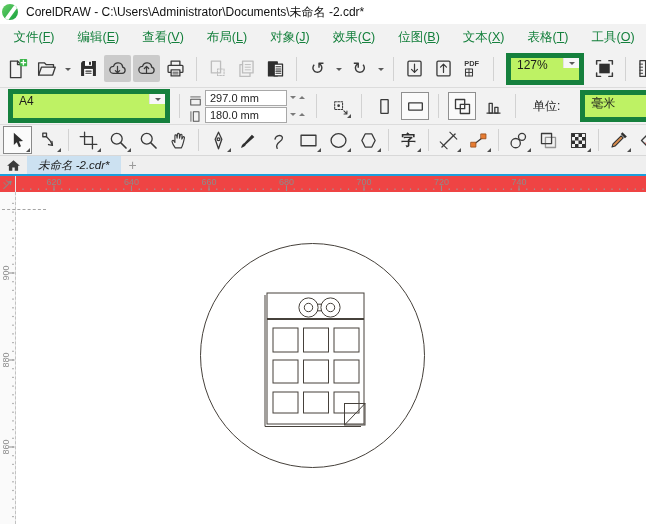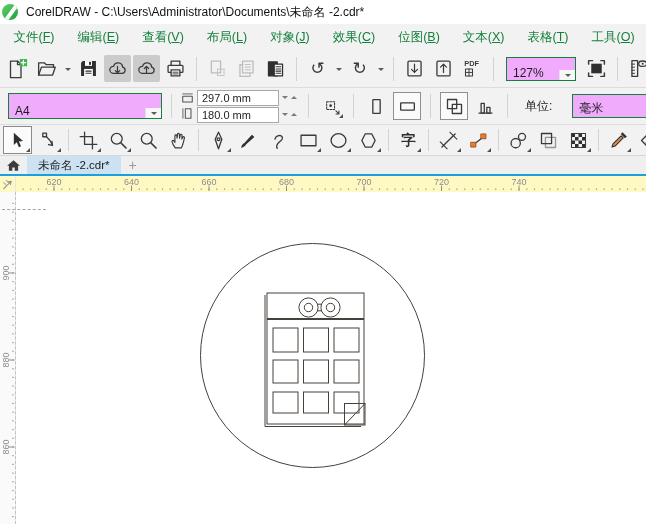--- a/index.html
+++ b/index.html
@@ -17,30 +17,30 @@
   .menubar{height:26px;background:#f2f2f2;display:flex;align-items:center;padding-left:2px;}
   .menu-item{padding:4px 11.5px;font-size:12.5px;color:#15803d;white-space:nowrap;}
   
   .toolbar{height:37px;background:#f2f2f2;border-bottom:1px solid #dcdcdc;display:flex;align-items:center;padding:0 4px;gap:2px;overflow:hidden;}
   .tbtn{width:27px;height:27px;border-radius:2px;display:flex;align-items:center;justify-content:center;color:#3a3a3a;flex:0 0 auto;position:relative;}
   .tbtn.toggled{background:#cbcbcb;}
   .tbtn.disabled{color:#bdbdbd;}
   .dropbtn{width:11px;height:27px;display:flex;align-items:center;justify-content:center;flex:0 0 auto;}
   .caret{width:0;height:0;border:3.5px solid transparent;border-top-color:#5a5a5a;margin-top:4px;}
   .vsep{width:1px;height:24px;background:#d2d2d2;margin:0 5px;flex:0 0 auto;}
-  .combo{height:22px;background:#f0abfc;border:1px solid #15803d;display:flex;align-items:flex-end;flex:0 0 auto;}
+  .combo{height:22px;background:#bef264;border:5px solid #15803d;display:flex;align-items:flex-start;flex:0 0 auto;}
   .combo .val{padding:0 6px;font-size:12px;flex:1;display:flex;align-items:center;white-space:nowrap;overflow:hidden;}
   .combo .drop{width:15px;display:flex;align-items:center;justify-content:center;border-left:1px solid #e2e2e2;background:#f7f7f7;}
   #zoom-combo{width:68px;margin:0 5px;}
   .uglyph{font-family:"DejaVu Sans",sans-serif;font-size:17px;line-height:1;color:currentColor;}
   .zglyph{font-family:"DejaVu Sans",sans-serif;font-size:14.5px;font-weight:600;line-height:1;color:#2f2f2f;}
   
   .propbar{height:36px;background:#f2f2f2;border-bottom:1px solid #dcdcdc;display:flex;align-items:center;padding:0 8px;gap:4px;overflow:hidden;}
   #page-preset{width:152px;height:24px;}
-  .sizegroup{display:flex;align-items:center;gap:3px;flex:0 0 auto;}
+  .sizegroup{display:flex;align-items:flex-end;gap:3px;flex:0 0 auto;}
   .sizeicons{display:flex;flex-direction:column;gap:2px;color:#555;align-items:center;}
   .spincol{display:flex;flex-direction:column;gap:1px;}
   .spinrow{display:flex;align-items:center;gap:1px;}
   .spinfield{width:72px;height:14px;background:#fff;border:1px solid #a8a8a8;font-size:11px;display:flex;align-items:center;padding:0 4px;white-space:nowrap;}
   .spinbtns{display:flex;align-items:center;gap:3px;padding:0 2px;height:16px;}
   .sc{width:0;height:0;border:3px solid transparent;}
   .sc.down{border-top-color:#7a7a7a;margin-top:3px;}
   .sc.up{border-bottom-color:#7a7a7a;margin-bottom:3px;}
   .pbtn{width:26px;height:26px;display:flex;align-items:center;justify-content:center;color:#3a3a3a;position:relative;flex:0 0 auto;}
   .pbtn.selected{border:1px solid #8f8f8f;background:#fafafa;}
@@ -49,24 +49,24 @@
   
   .toolboxrow{height:30px;background:#f2f2f2;border-bottom:1px solid #d8d8d8;display:flex;align-items:center;padding:0 3px;gap:3px;overflow:hidden;}
   .tool{width:27px;height:26px;display:flex;align-items:center;justify-content:center;color:#3a3a3a;position:relative;flex:0 0 auto;}
   .tool.selected{border:1px solid #8a8a8a;background:#fbfbfb;}
   .fly{position:absolute;right:1px;bottom:1px;width:0;height:0;border-left:4px solid transparent;border-bottom:4px solid #4f4f4f;}
   .toolboxrow .vsep{height:22px;margin:0 3px;}
   
   .tabbar{height:20px;background:#efefef;display:flex;align-items:flex-start;position:relative;}
   .tab-underline{position:absolute;left:0;right:0;bottom:0;height:2px;background:#1b9fdd;}
   .home-btn{width:27px;height:18px;display:flex;align-items:center;justify-content:center;}
-  .doc-tab{height:18px;background:#cce1f1;display:flex;align-items:center;padding:0 11px;font-size:11.5px;color:#1c1c1c;white-space:nowrap;}
+  .doc-tab{height:18px;background:#cce1f1;display:flex;align-items:center;padding:0 11px;font-size:11.5px;color:#1c1c1c;white-space:nowrap;font-style:italic;}
   .newtab-btn{width:24px;height:18px;display:flex;align-items:center;justify-content:center;color:#9a9a9a;font-size:14px;font-weight:400;}
   
-  .hruler{height:16px;display:flex;background:#fef9c3;}
+  .hruler{height:16px;display:flex;background:#ef4444;}
   .ruler-corner{width:15px;height:16px;display:flex;align-items:center;justify-content:center;border-right:1px solid #e6e6e6;}
   #hruler-svg{display:block;}
   .workspace{position:relative;height:332px;display:flex;}
   .vruler{width:15px;background:#fafafa;border-right:1px solid #e6e6e6;flex:0 0 auto;}
   #vruler-svg{display:block;}
   .canvas{flex:1;background:#fff;position:relative;}
   #drawing-svg{position:absolute;left:0;top:0;}
   .page-dash-h{position:absolute;border-top:1px dashed #a5a5a5;z-index:3;}
   .page-dash-v{position:absolute;top:0;bottom:0;border-left:1px dashed #c2c2c2;z-index:3;}
   .ic{display:inline-flex;align-items:center;justify-content:center;}

